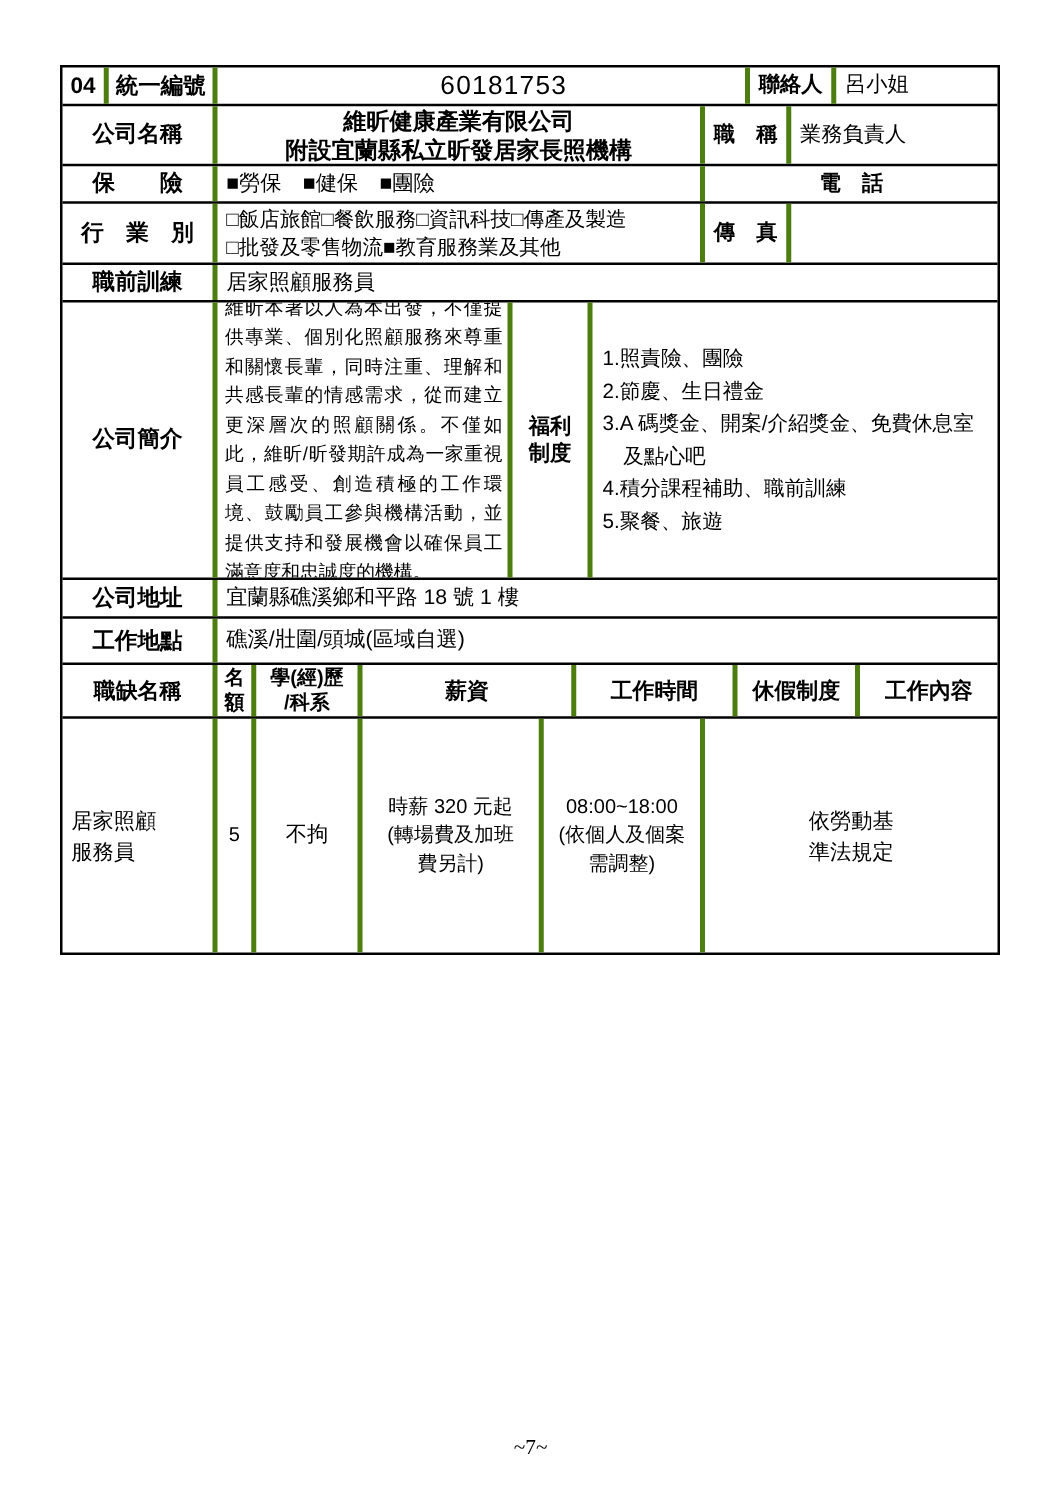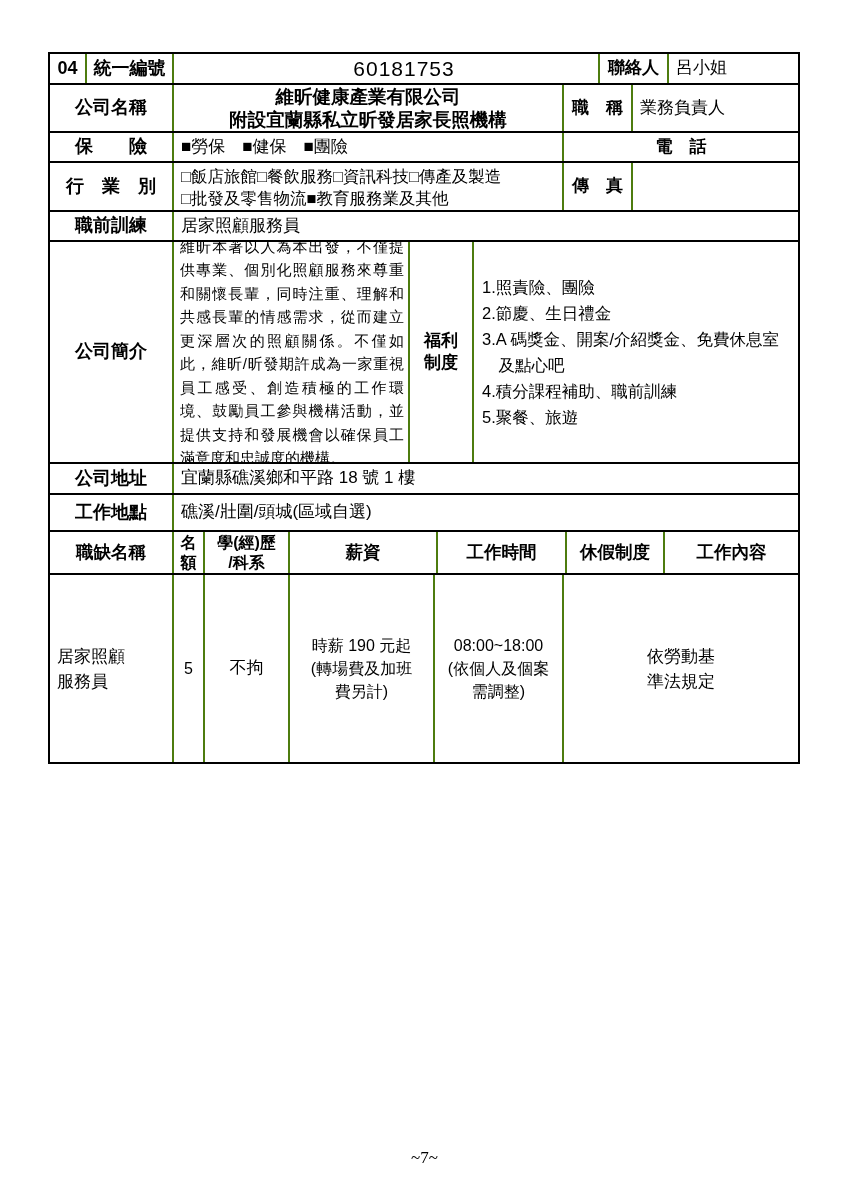--- a/index.html
+++ b/index.html
@@ -19,21 +19,21 @@
   }
   .row {
     display: flex;
     border-bottom: 2px solid #000;
   }
   .row:last-child { border-bottom: none; }
   .cell {
     display: flex;
     flex-direction: column;
     justify-content: center;
-    border-right: 2px solid #4d7c0f;
+    border-right: 4px solid #4d7c0f;
     overflow: hidden;
     line-height: 1.3;
   }
   .cell:last-child { border-right: none; flex: 1; }
   .lbl {
     font-weight: bold;
     font-size: 18px;
     text-align: center;
     align-items: center;
   }
@@ -125,32 +125,32 @@
     <div class="cell lbl" style="width:124px">工作地點</div>
     <div class="cell lft val">礁溪/壯圍/頭城(區域自選)</div>
   </div>
 
   <div class="row" style="height:43px">
     <div class="cell lbl hdr" style="width:124px">職缺名稱</div>
     <div class="cell lbl hdr-small pre" style="width:31px">名
 額</div>
     <div class="cell lbl hdr-small pre" style="width:85px">學(經)歷
 /科系</div>
-    <div class="cell lbl hdr" style="width:148px">薪資</div>
+    <div class="cell lbl hdr" style="width:171px">薪資</div>
     <div class="cell lbl hdr" style="width:129px">工作時間</div>
     <div class="cell lbl hdr" style="width:98px">休假制度</div>
     <div class="cell lbl hdr">工作內容</div>
   </div>
 
   <div class="row" style="height:187px">
     <div class="cell lft pre job-name" style="width:124px">居家照顧
 服務員</div>
     <div class="cell ctr job-mid" style="width:31px">5</div>
     <div class="cell ctr val" style="width:85px">不拘</div>
-    <div class="cell ctr pre job-mid" style="width:145px">時薪 190 元起
+    <div class="cell ctr pre job-mid" style="width:145px">時薪 320 元起
 (轉場費及加班
 費另計)</div>
     <div class="cell ctr pre job-mid" style="width:129px">08:00~18:00
 (依個人及個案
 需調整)</div>
     <div class="cell ctr pre job-holiday" style="width:98px">依勞動基
 準法規定</div>
   </div>
 
 </div>

